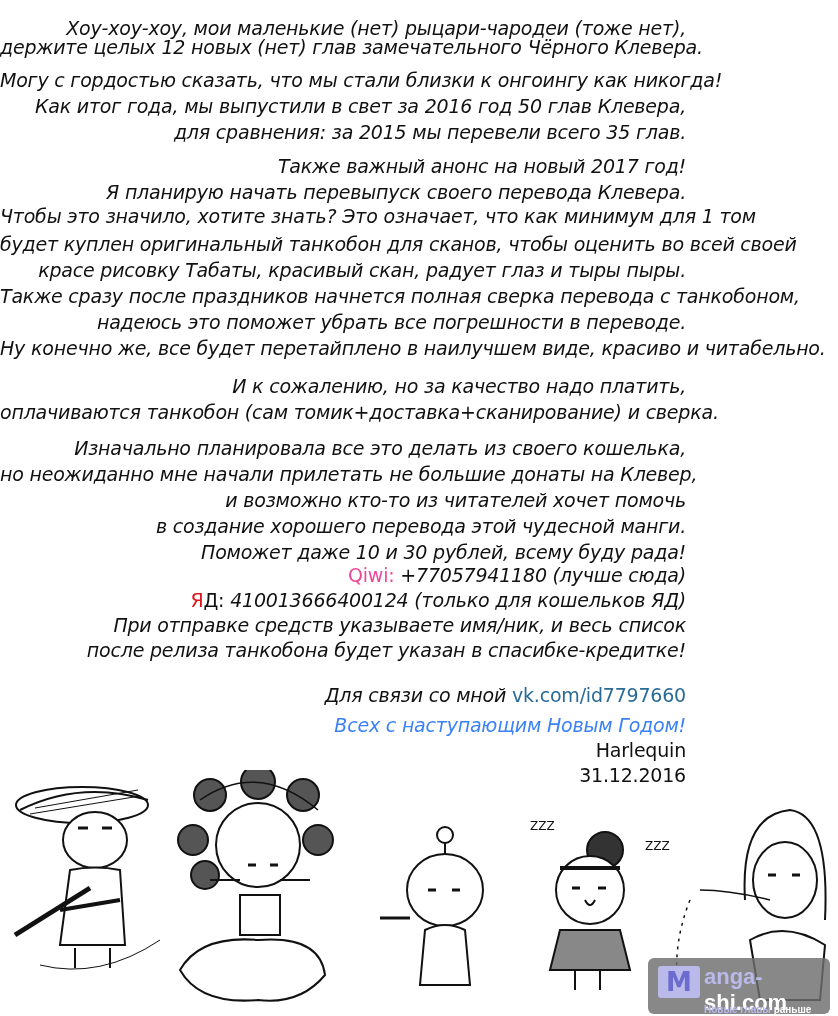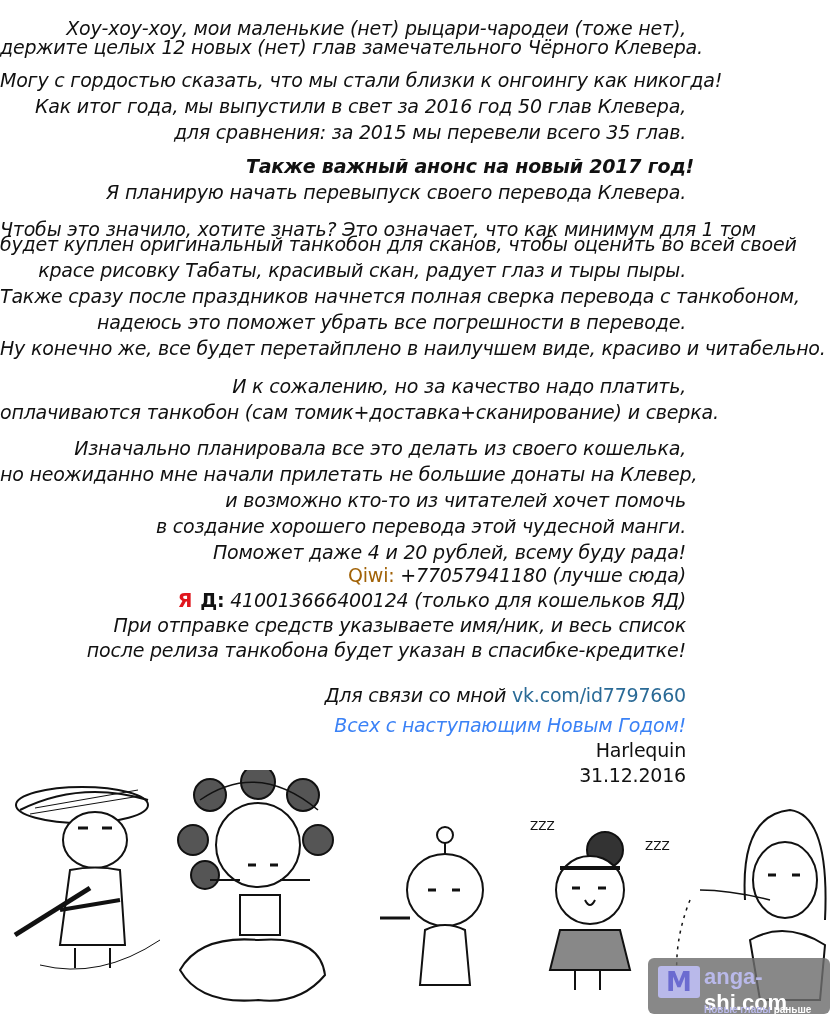--- a/index.html
+++ b/index.html
@@ -1,20 +1,20 @@
 <!DOCTYPE html>
 <html><head>
   <meta charset="utf-8">
   <style>
     html, body { margin: 0; padding: 0; background: #ffffff; }
     body { width: 838px; height: 1016px; position: relative; overflow: hidden; font-family: "DejaVu Sans", sans-serif; color: #111; }
     .page { position: absolute; inset: 0; }
     .line { position: absolute; left: 0; width: 686px; text-align: right; font-size: 19px; white-space: nowrap; font-style: italic; letter-spacing: -0.2px; }
-    .bold { font-weight: bold; margin-left: 8px; }
-    .qiwi { color: #a16207; }
+    .bold { font-weight: normal; }
+    .qiwi { color: #ec4899; }
     .yd-red { color: #e0161d; }
     .vk { color: #2a6a96; }
     .red { color: #3b82f6; }
     .plain { font-style: normal; }
     .art { position: absolute; }
     .wm { position: absolute; left: 648px; top: 958px; width: 182px; height: 56px; background: rgba(110,110,110,0.82); border-radius: 6px; }
     .wm-logo { position: absolute; left: 10px; top: 8px; width: 42px; height: 32px; background: #b9b9ea; border-radius: 3px; color: #6b6bd0; font: bold 26px "DejaVu Sans", sans-serif; text-align: center; line-height: 32px; }
     .wm-name { position: absolute; left: 56px; top: 6px; font: bold 22px "Liberation Sans", sans-serif; color: #b9b9ea; }
     .wm-name .dom { color: #ffffff; }
     .wm-tag { position: absolute; left: 56px; top: 34px; font: bold 10px "Liberation Sans", sans-serif; color: #b9b9ea; margin-top: 12px; }
@@ -26,35 +26,35 @@
 <div class="page">
 
   <div class="line" style="top:17px">Хоу-хоу-хоу, мои маленькие (нет) рыцари-чародеи (тоже нет),</div>
   <div class="line" style="top:36px">держите целых 12 новых (нет) глав замечательного Чёрного Клевера.</div>
   <div class="line" style="top:69px">Могу с гордостью сказать, что мы стали близки к онгоингу как никогда!</div>
   <div class="line" style="top:95px">Как итог года, мы выпустили в свет за 2016 год 50 глав Клевера,</div>
   <div class="line" style="top:121px">для сравнения: за 2015 мы перевели всего 35 глав.</div>
 
   <div class="line bold" style="top:155px">Также важный анонс на новый 2017 год!</div>
   <div class="line" style="top:181px">Я планирую начать перевыпуск своего перевода Клевера.</div>
-  <div class="line" style="top:218px">Чтобы это значило, хотите знать? Это означает, что как минимум для 1 том</div>
+  <div class="line" style="top:205px">Чтобы это значило, хотите знать? Это означает, что как минимум для 1 том</div>
   <div class="line" style="top:233px">будет куплен оригинальный танкобон для сканов, чтобы оценить во всей своей</div>
   <div class="line" style="top:259px">красе рисовку Табаты, красивый скан, радует глаз и тыры пыры.</div>
   <div class="line" style="top:311px">надеюсь это поможет убрать все погрешности в переводе.</div>
   <div class="line" style="top:285px">Также сразу после праздников начнется полная сверка перевода с танкобоном,</div>
   <div class="line" style="top:337px">Ну конечно же, все будет перетайплено в наилучшем виде, красиво и читабельно.</div>
 
   <div class="line" style="top:375px">И к сожалению, но за качество надо платить,</div>
   <div class="line" style="top:437px">Изначально планировала все это делать из своего кошелька,</div>
 
   <div class="line" style="top:401px">оплачиваются танкобон (сам томик+доставка+сканирование) и сверка.</div>
   <div class="line" style="top:463px">но неожиданно мне начали прилетать не большие донаты на Клевер,</div>
   <div class="line" style="top:489px">и возможно кто-то из читателей хочет помочь</div>
   <div class="line" style="top:515px">в создание хорошего перевода этой чудесной манги.</div>
-  <div class="line" style="top:541px">Поможет даже 4 и 20 рублей, всему буду рада!</div>
+  <div class="line" style="top:541px">Поможет даже 10 и 30 рублей, всему буду рада!</div>
 
   <div class="line" style="top:564px">
     <span class="qiwi plain">Qiwi:</span>
     <span>+77057941180 (лучше сюда)</span>
   </div>
   <div class="line" style="top:589px">
     <span class="yd-red bold plain">Я</span><span class="bold plain">Д:</span>
     <span>410013666400124 (только для кошельков ЯД)</span>
   </div>
   <div class="line" style="top:614px">При отправке средств указываете имя/ник, и весь список</div>

